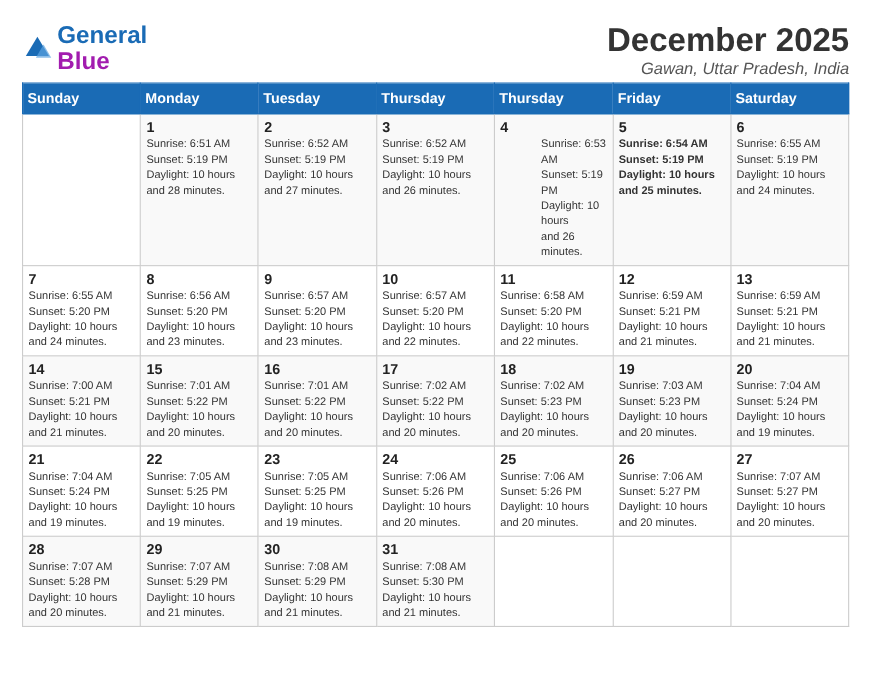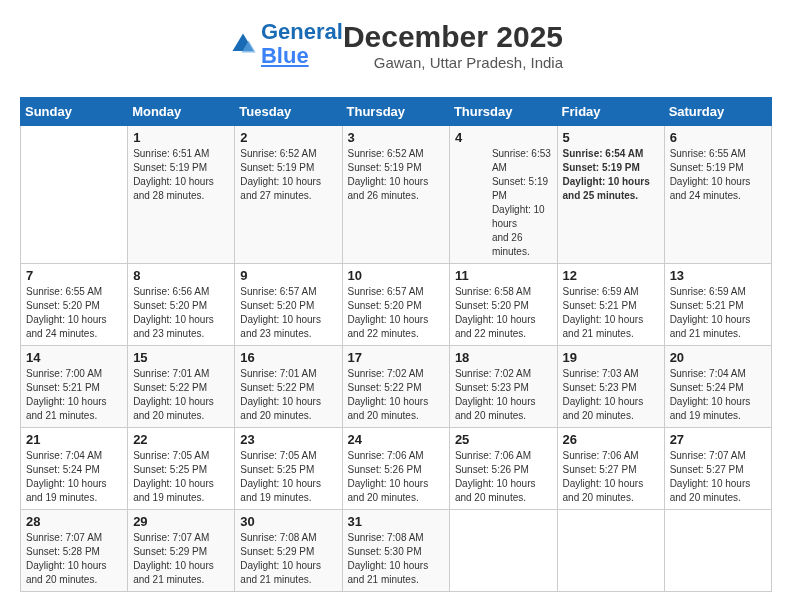--- a/index.html
+++ b/index.html
@@ -5,23 +5,23 @@
     * { box-sizing: border-box; margin: 0; padding: 0; }
     body {
       font-family: Arial, sans-serif;
       background: #fff;
       width: 792px;
       min-height: 612px;
       padding: 20px;
     }
     .header {
       display: flex;
-      justify-content: center;
+      justify-content: space-between;
       align-items: flex-start;
-      margin-bottom: 26px;
+      margin-bottom: 4px;
     }
     .logo {
       display: flex;
       align-items: center;
     }
     .logo-text {
       font-size: 22px;
       font-weight: bold;
       color: #333;
       line-height: 1.1;
@@ -38,20 +38,21 @@
       text-align: right;
     }
     .month-title {
       font-size: 30px;
       font-weight: bold;
       color: #333;
     }
     .location {
       font-size: 15px;
       color: #555;
+      font-style: italic;
     }
     table {
       width: 100%;
       border-collapse: collapse;
       font-size: 11px;
     }
     thead tr th {
       background-color: #1a6bb5;
       color: #fff;
       padding: 6px 4px;
@@ -93,21 +94,21 @@
 
 <div class="header">
   <div class="logo">
     <svg class="logo-icon" viewBox="0 0 40 40">
       <polygon points="20,5 35,30 5,30" fill="#1a6bb5"></polygon>
       <polygon points="28,15 38,32 18,32" fill="#5ba3e0" opacity="0.7"></polygon>
     </svg>
     <div>
       <div class="logo-text">
         <span>General</span><br>
-        <span style="color:#3b82f6;text-decoration:underline;">Blue</span>
+        <span style="color:#a21caf;">Blue</span>
       </div>
     </div>
   </div>
   <div class="title-block">
     <div class="month-title">December 2025</div>
     <div class="location">Gawan, Uttar Pradesh, India</div>
   </div>
 </div>
 
 <table>

